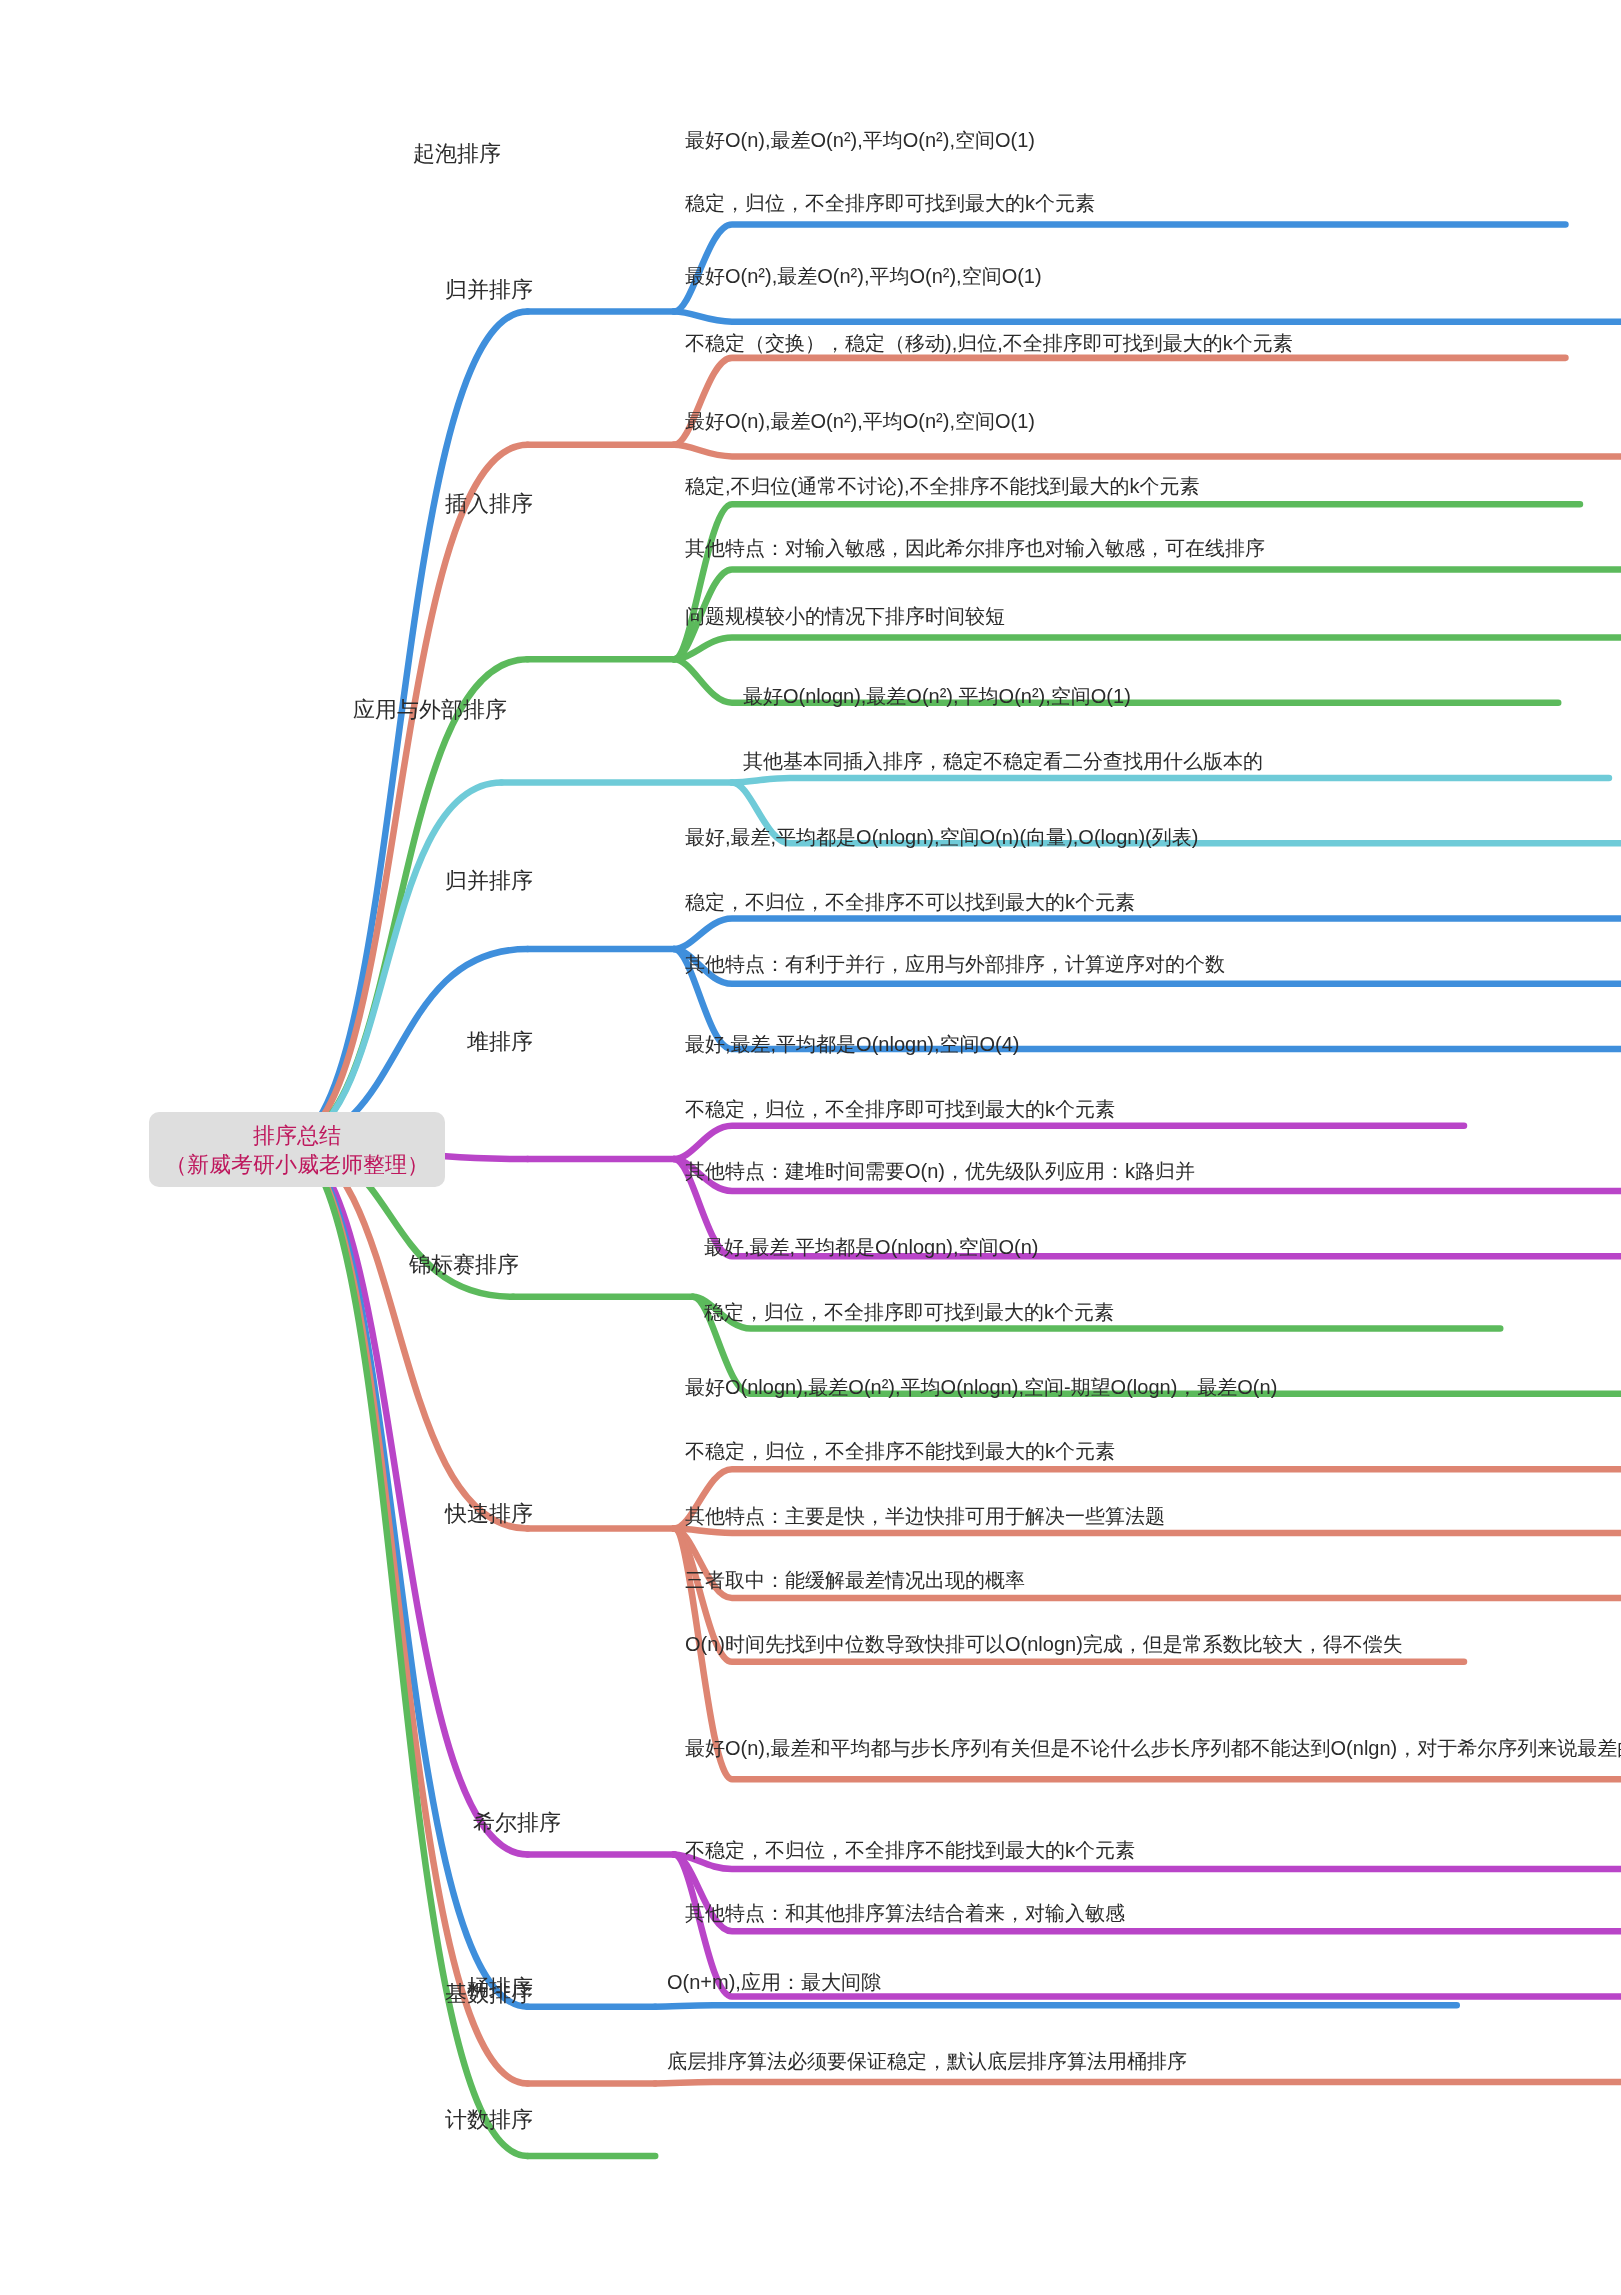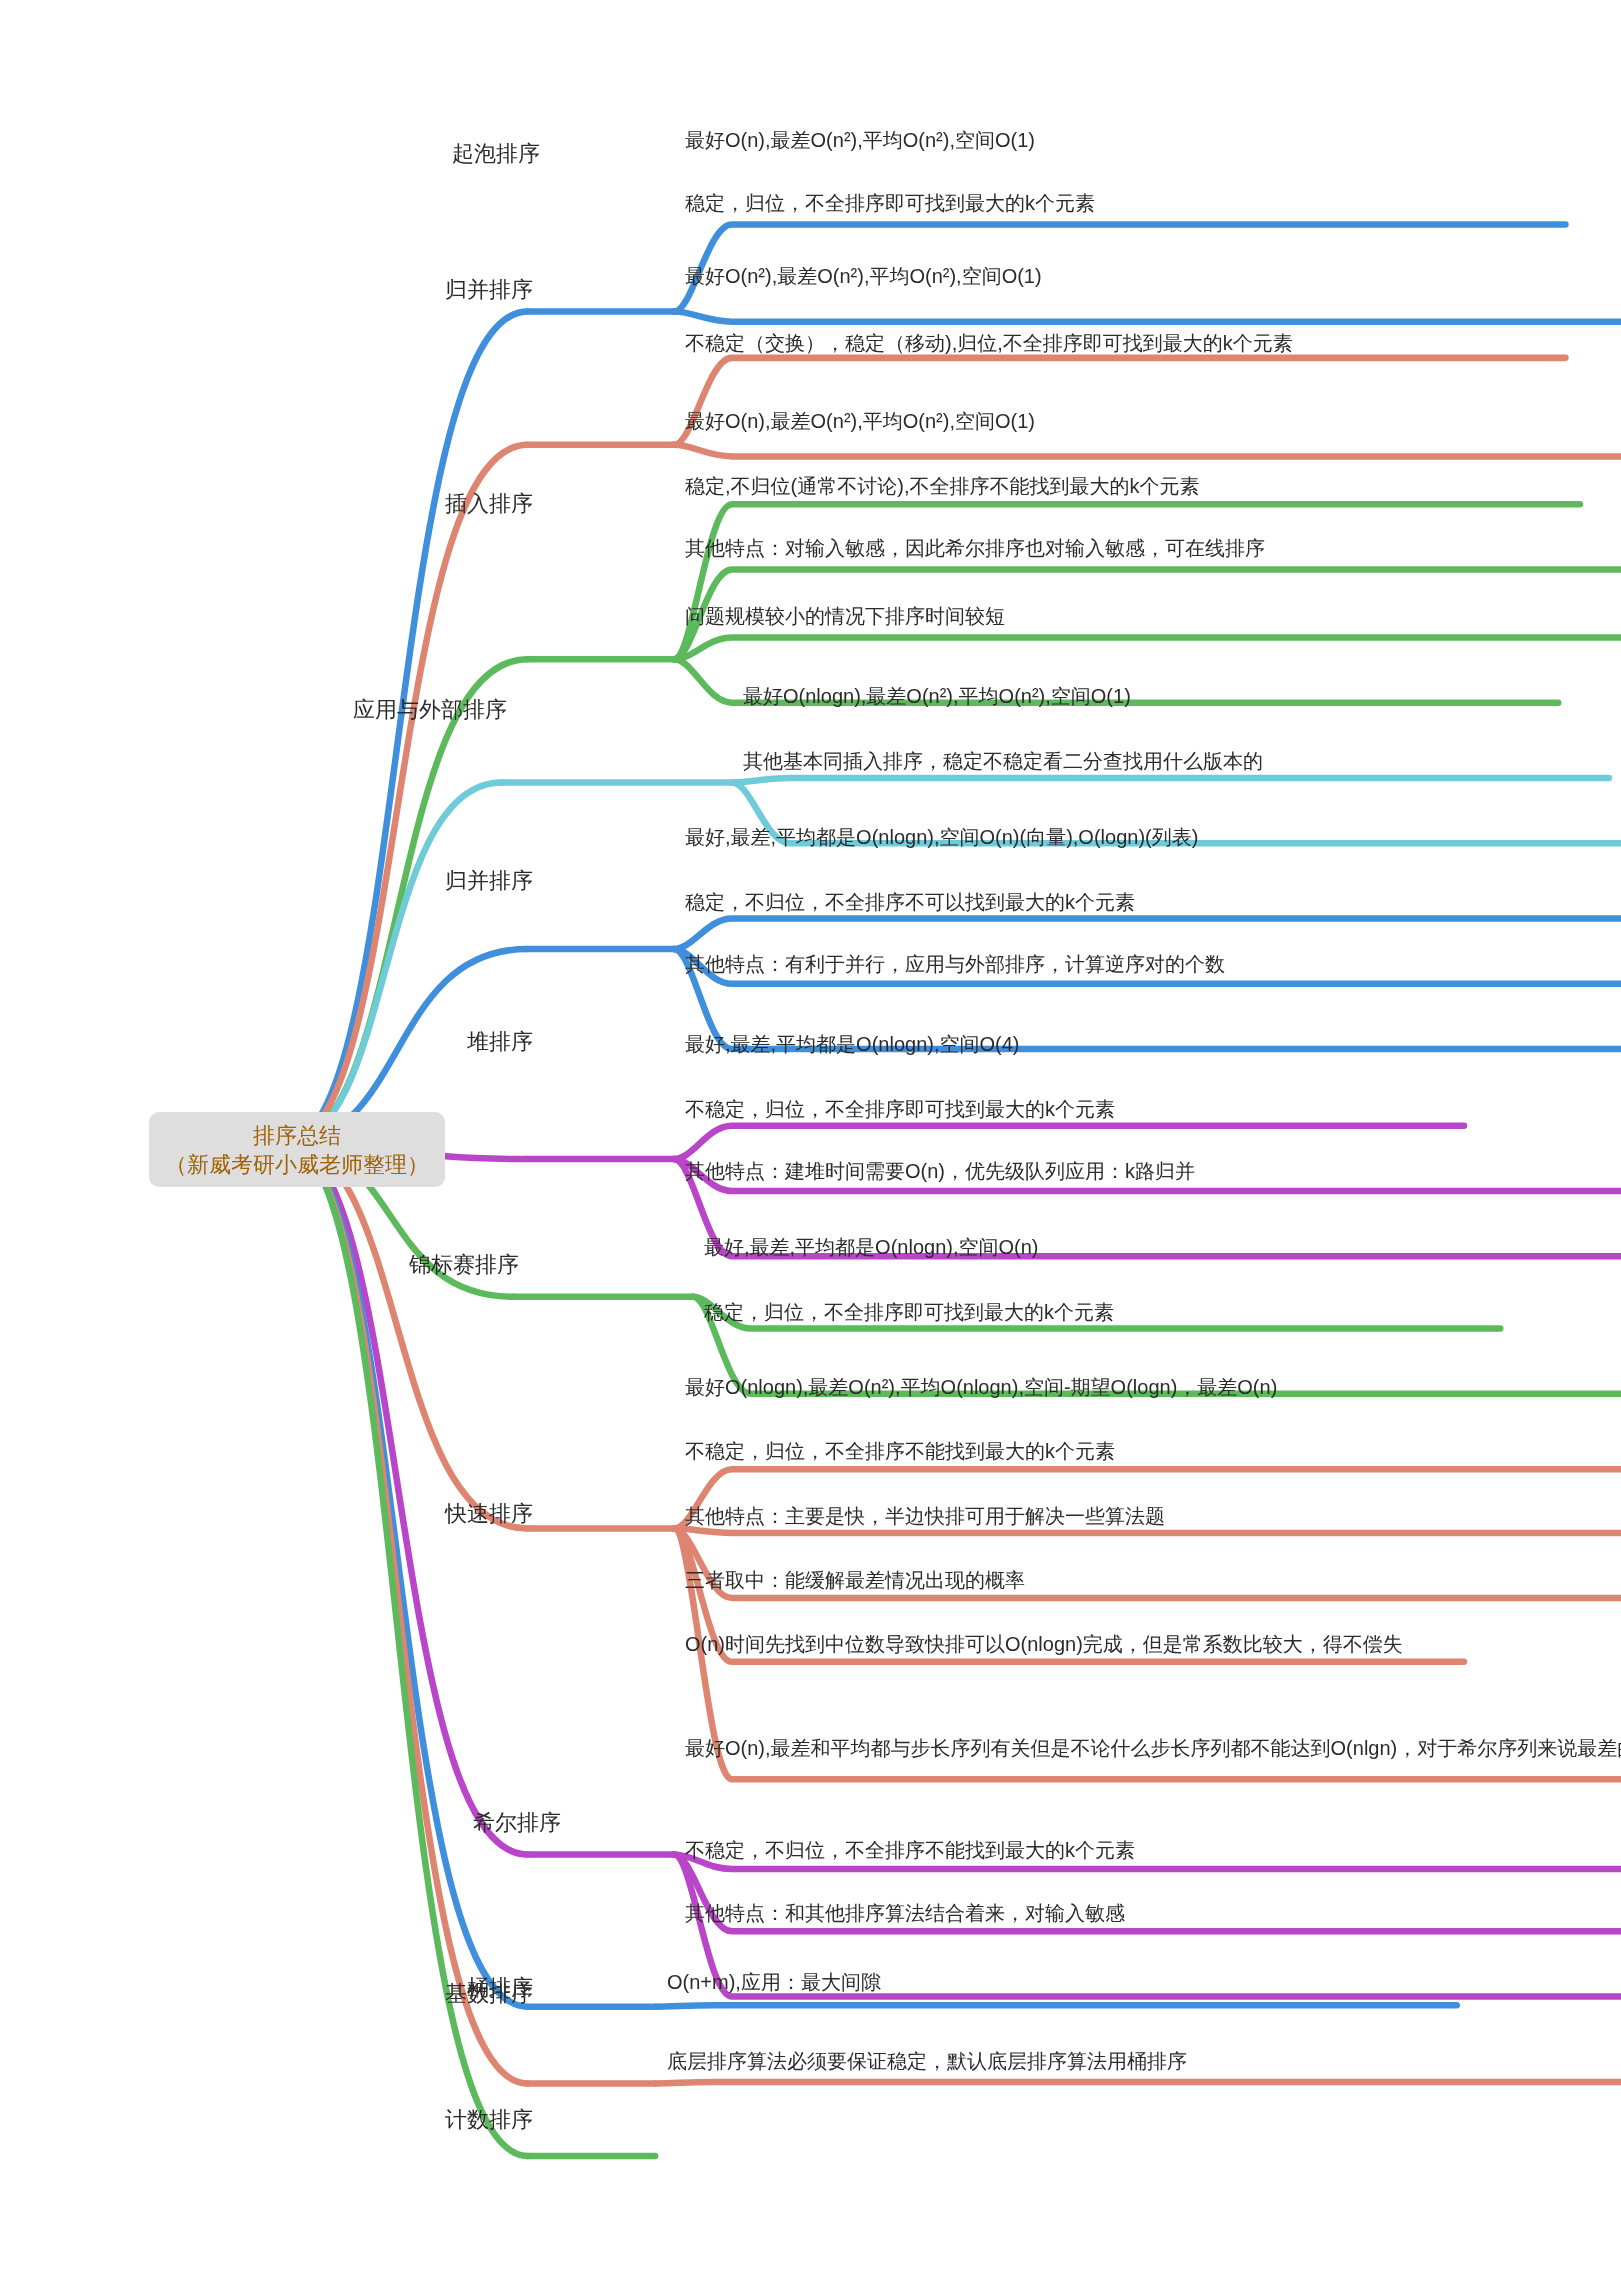--- a/index.html
+++ b/index.html
@@ -4,21 +4,21 @@
 <style>
   html,body{margin:0;padding:0;background:#ffffff;}
   body{font-family:"Liberation Sans","DejaVu Sans",sans-serif;}
   #canvas{position:relative;width:1622px;height:2295px;background:#fff;overflow:hidden;}
   #wires{position:absolute;left:0;top:0;width:1622px;height:2295px;}
   .root-node{
     position:absolute;
     background:#dedede;
     border-radius:10px;
     text-align:center;
-    color:#a16207;
+    color:#be185d;
     font-size:22px;
     line-height:1.32;
     padding:8.7px 16px;
     white-space:nowrap;
     z-index:5;
   }
   .root-line{display:block;}
   .branch-label{
     position:absolute;
     font-size:22px;
@@ -93,21 +93,21 @@
       <path d="M 395 1577 C 561.5 1577, 534.86 2976, 728 2976" stroke="#5cba5c" stroke-width="9" fill="none" stroke-linecap="round" stroke-linejoin="round"></path>
       <path d="M 728 2976 L 904 2976" stroke="#5cba5c" stroke-width="9" fill="none" stroke-linecap="round" stroke-linejoin="round"></path>
     </svg>
 
   <div class="root-node" id="root-node" style="left: 149px; top: 1112px;">
     <span class="root-line">排序总结</span>
     <span class="root-line">（新威考研小威老师整理）</span>
   </div>
 
   <div id="labels">
-      <div class="branch-label" style="left: 540px; top: 154px; transform: translate(-100%, -50%);">起泡排序</div>
+      <div class="branch-label" style="left: 501px; top: 154px; transform: translate(-100%, -50%);">起泡排序</div>
       <div class="branch-label" style="left: 533px; top: 290px; transform: translate(-100%, -50%);">归并排序</div>
       <div class="branch-label" style="left: 533px; top: 504px; transform: translate(-100%, -50%);">插入排序</div>
       <div class="branch-label" style="left: 507px; top: 710px; transform: translate(-100%, -50%);">应用与外部排序</div>
       <div class="branch-label" style="left: 533px; top: 881px; transform: translate(-100%, -50%);">归并排序</div>
       <div class="branch-label" style="left: 533px; top: 1042px; transform: translate(-100%, -50%);">堆排序</div>
       <div class="branch-label" style="left: 519px; top: 1265px; transform: translate(-100%, -50%);">锦标赛排序</div>
       <div class="branch-label" style="left: 533px; top: 1514px; transform: translate(-100%, -50%);">快速排序</div>
       <div class="branch-label" style="left: 533px; top: 1823px; transform: translate(-100%, -50%); margin-left: 28px;">希尔排序</div>
       <div class="branch-label" style="left: 533px; top: 1972px; transform: translate(-100%, -50%); margin-top: 16px;">桶排序</div>
       <div class="branch-label" style="left: 533px; top: 1988px; transform: translate(-100%, -50%); margin-top: 6px;">基数排序</div>

